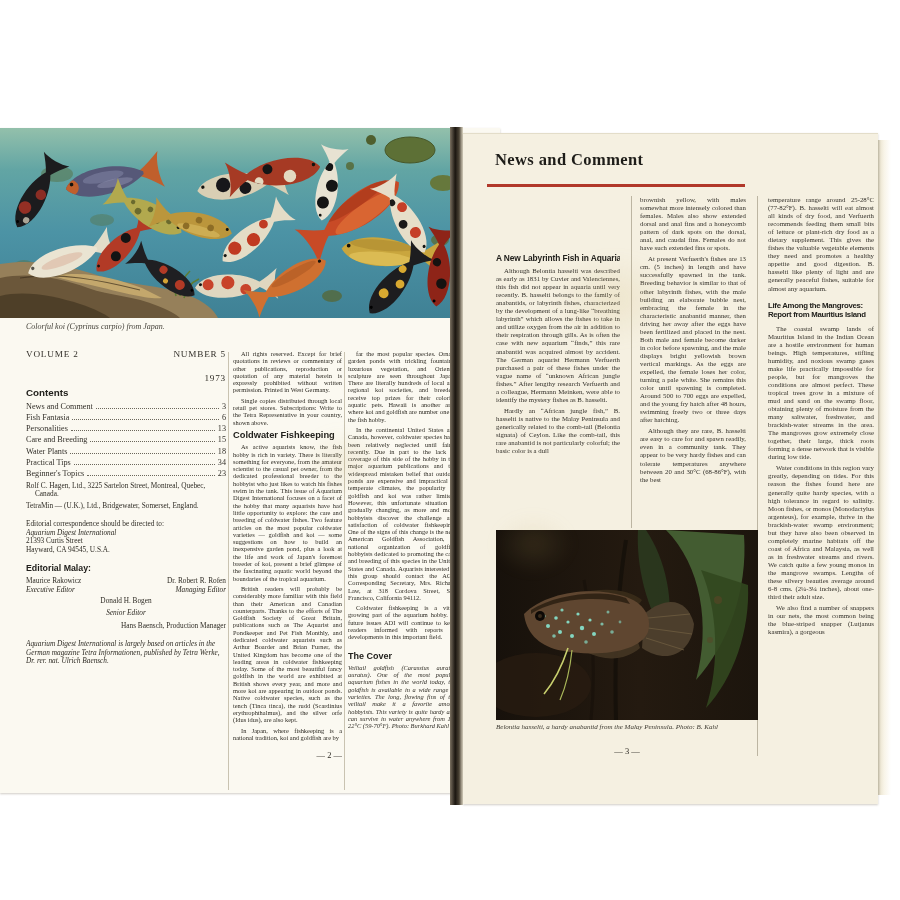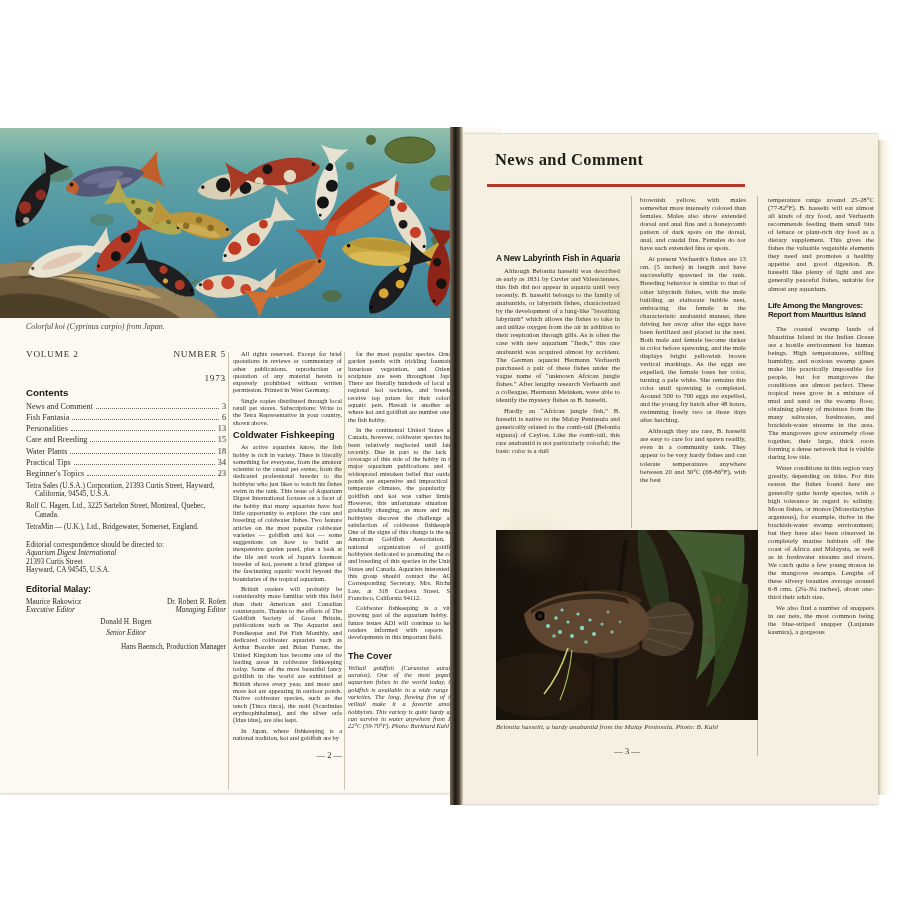--- a/index.html
+++ b/index.html
@@ -334,21 +334,20 @@
           <span>Practical Tips</span>
           <span class="toc-dots"></span>
           <span>34</span>
         </div>
       <div class="toc-row">
           <span>Beginner's Topics</span>
           <span class="toc-dots"></span>
           <span>23</span>
         </div>
 
-      <div class="rep">Tetra Sales (U.S.A.) Corporation, 21393 Curtis Street, Hayward, California, 94545, U.S.A.</div>
       <div class="rep">Rolf C. Hagen, Ltd., 3225 Sartelon Street, Montreal, Quebec, Canada.</div>
       <div class="rep">TetraMin — (U.K.), Ltd., Bridgewater, Somerset, England.</div>
 
       <div class="block">Editorial correspondence should be directed to:</div>
       <div class="it">Aquarium Digest International</div>
       <div>21393 Curtis Street</div>
       <div>Hayward, CA 94545, U.S.A.</div>
 
       <div class="sans-h" id="staff-heading">Editorial Malay:</div>
       <div class="staff-row">
@@ -356,20 +355,21 @@
         <span class="staff-cell r">Dr. Robert R. Rofen</span>
       </div>
       <div class="staff-row it">
         <span class="staff-cell">Executive Editor</span>
         <span class="staff-cell r">Managing Editor</span>
       </div>
       <div class="staff-center">Donald H. Bogen</div>
       <div class="staff-center it">Senior Editor</div>
       <div class="staff-center" style="text-align:right;margin-top:5px">Hans Baensch, Production Manager</div>
 
+      <div class="block it">Aquarium Digest International is largely based on articles in the German magazine Tetra Informationen, published by Tetra Werke, Dr. rer. nat. Ulrich Baensch.</div>
     </div>
 
     <div class="lcol" id="lcol2">
       <p class="bodyp">All rights reserved. Except for brief quotations in reviews or commentary of other publications, reproduction or quotation of any material herein is expressly prohibited without written permission. Printed in West Germany.</p>
       <p class="bodyp">Single copies distributed through local retail pet stores. Subscriptions: Write to the Tetra Representative in your country, shown above.</p>
       <div class="sans-h" id="coldwater-heading">Coldwater Fishkeeping</div>
       <p class="bodyp">As active aquarists know, the fish hobby is rich in variety. There is literally something for everyone, from the amateur scientist to the casual pet owner, from the dedicated professional breeder to the hobbyist who just likes to watch his fishes swim in the tank. This issue of Aquarium Digest International focuses on a facet of the hobby that many aquarists have had little opportunity to explore: the care and breeding of coldwater fishes. Two feature articles on the most popular coldwater varieties — goldfish and koi — some suggestions on how to build an inexpensive garden pond, plus a look at the life and work of Japan's foremost breeder of koi, present a brief glimpse of the fascinating aquatic world beyond the boundaries of the tropical aquarium.</p>
       <p class="bodyp">British readers will probably be considerably more familiar with this field than their American and Canadian counterparts. Thanks to the efforts of The Goldfish Society of Great Britain, publications such as The Aquarist and Pondkeeper and Pet Fish Monthly, and dedicated coldwater aquarists such as Arthur Boarder and Brian Furner, the United Kingdom has become one of the leading areas in coldwater fishkeeping today. Some of the most beautiful fancy goldfish in the world are exhibited at British shows every year, and more and more koi are appearing in outdoor ponds. Native coldwater species, such as the tench (Tinca tinca), the rudd (Scardinius erythrophthalmus), and the silver orfe (Idus idus), are also kept.</p>
       <p class="bodyp">In Japan, where fishkeeping is a national tradition, koi and goldfish are by</p>
     </div>

